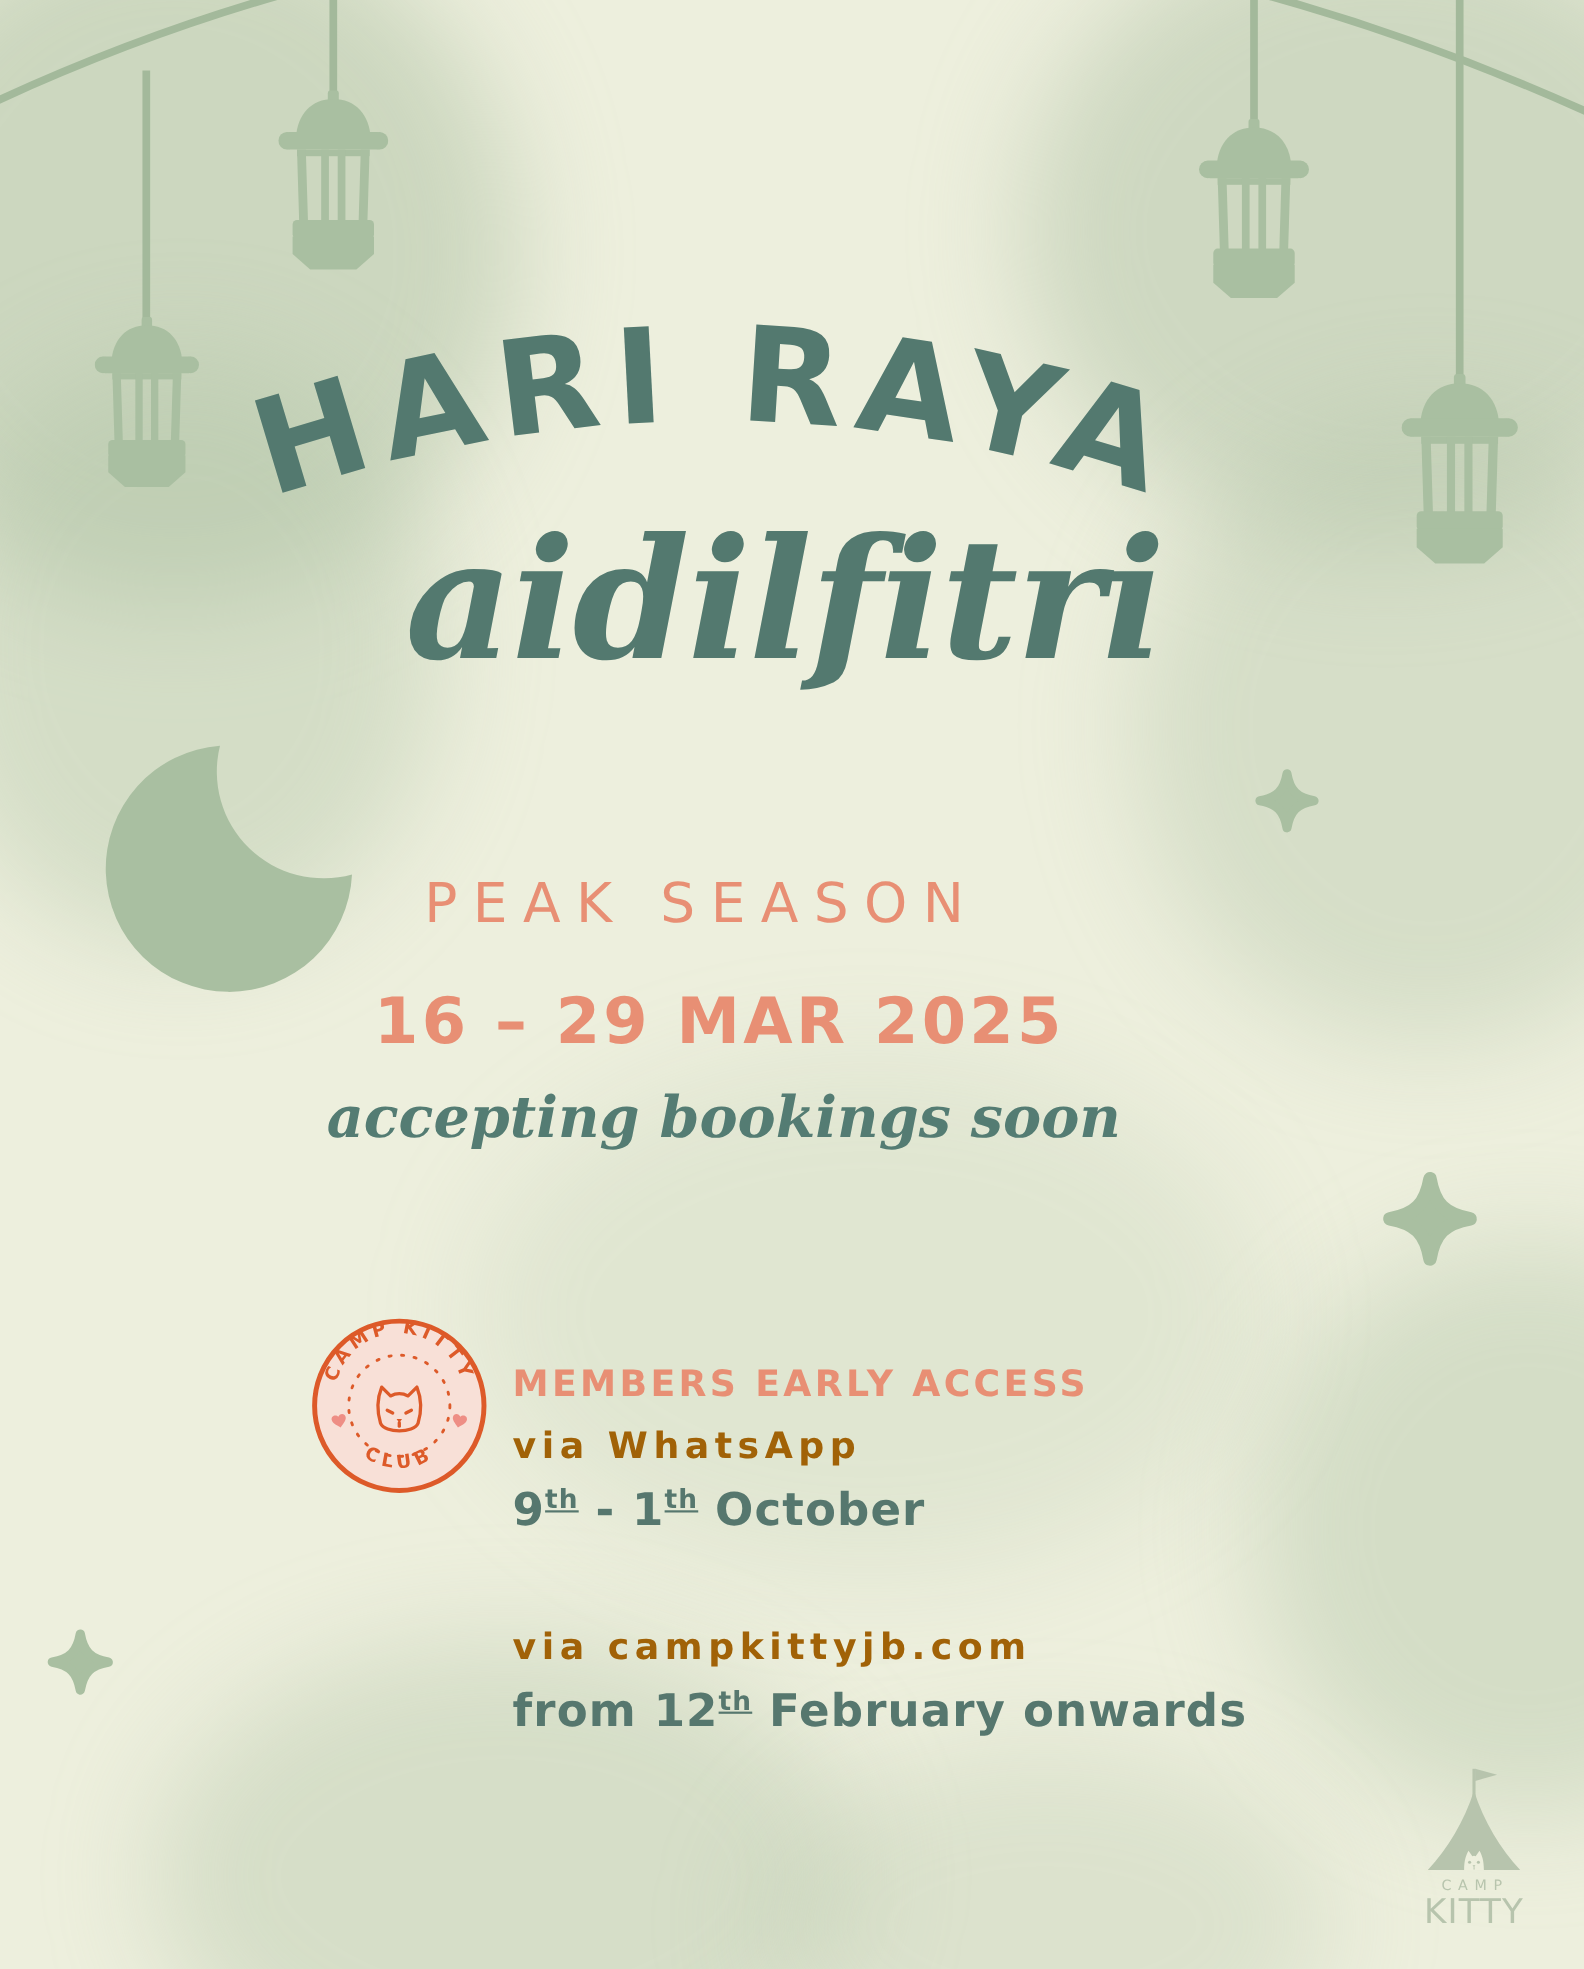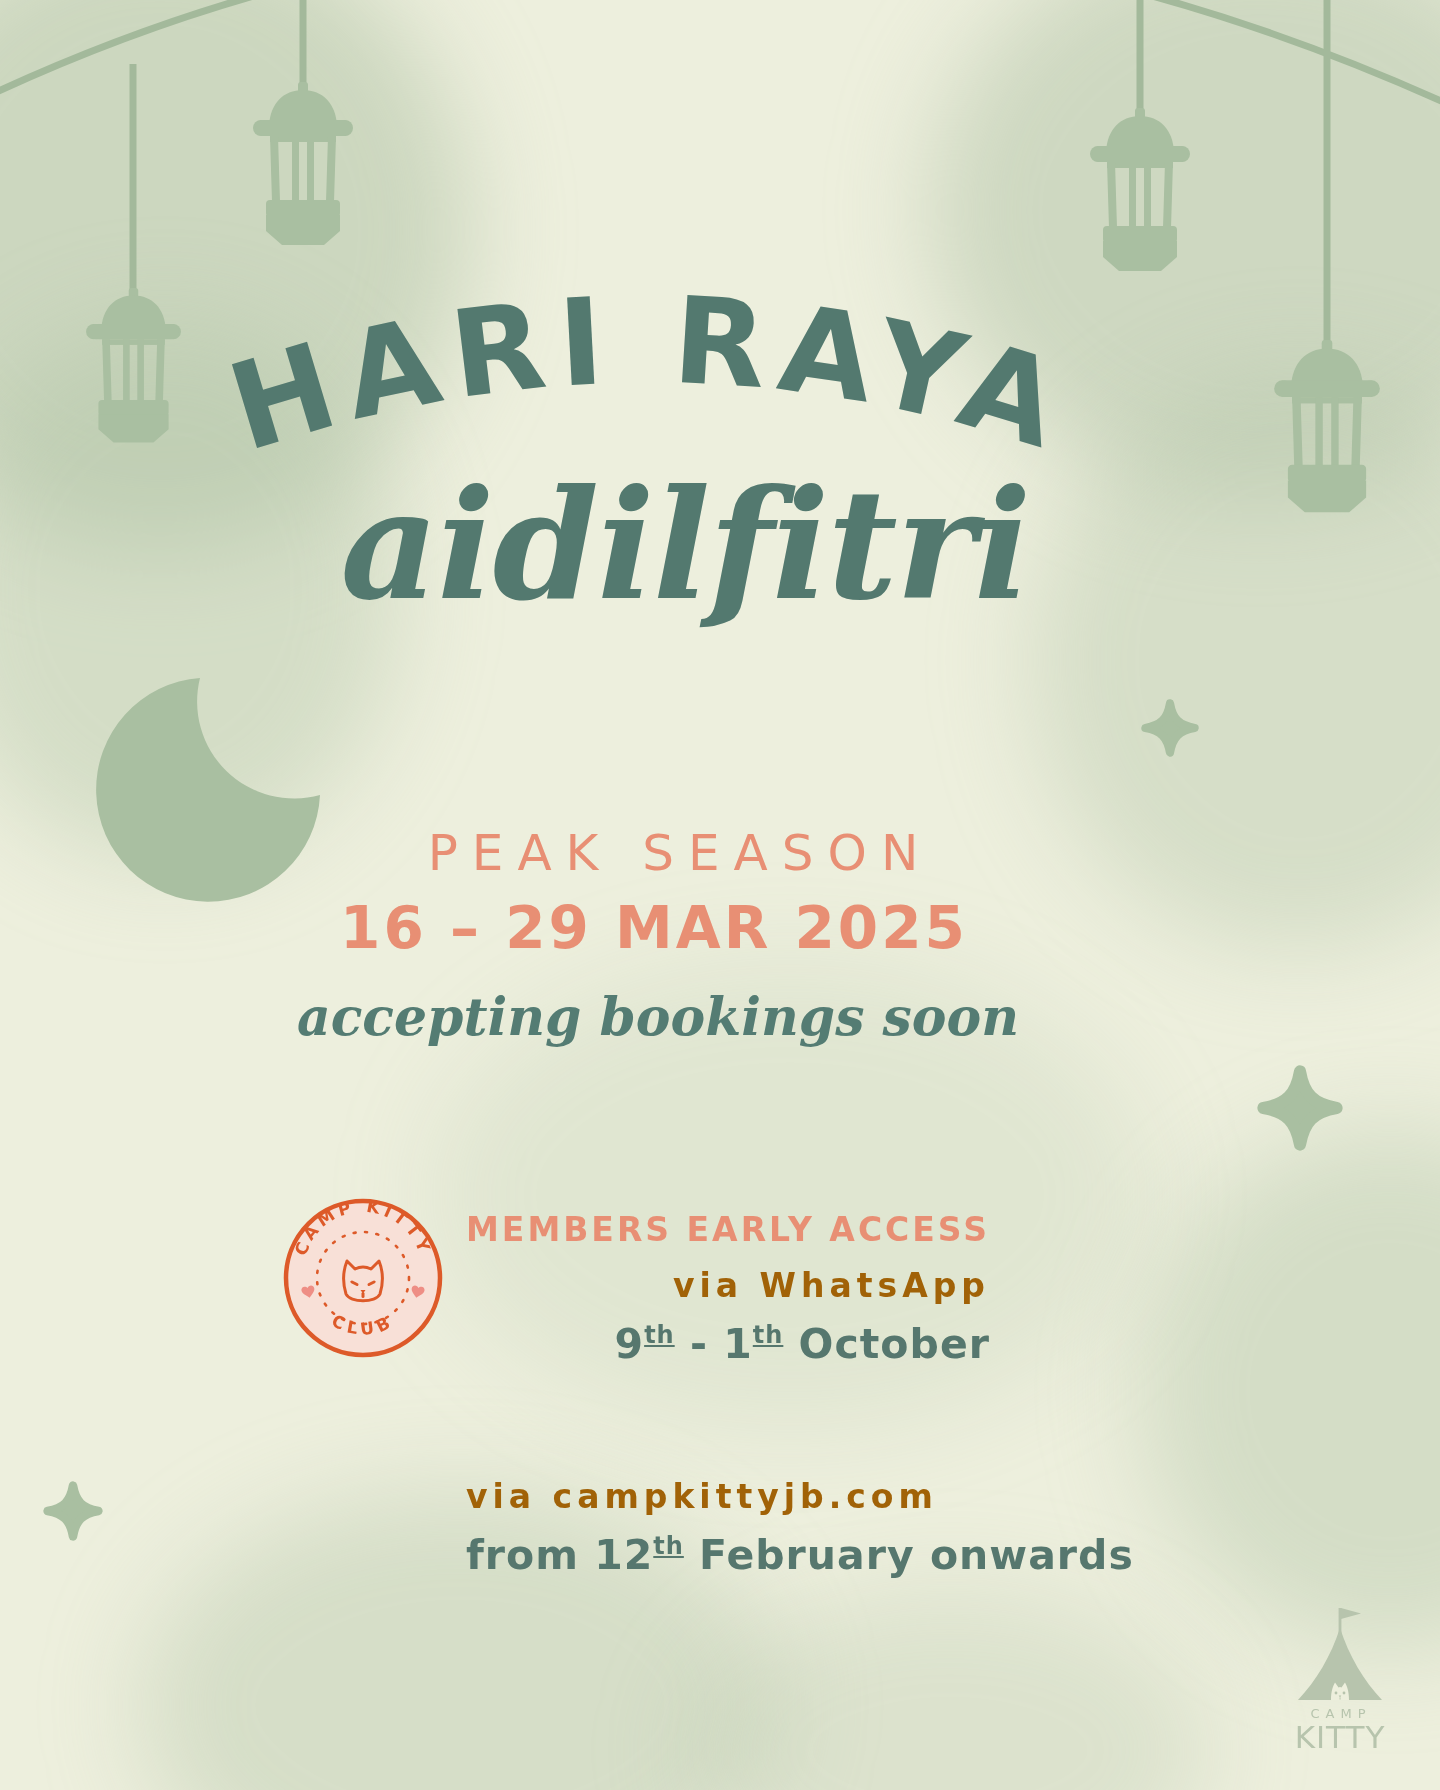--- a/index.html
+++ b/index.html
@@ -22,26 +22,26 @@
   .b8{left:430px;top:960px;width:720px;height:470px;background:rgba(176,194,165,.20);}
 
   .abs{position:absolute;}
   .centerline{position:absolute;left:0;text-align:center;}
 
   .title-script{
     width:1370px;top:458px;
     font-family:"DejaVu Serif", serif;
     font-style:italic;font-weight:bold;
     font-size:152px;line-height:1.15;
-    color:#53796f;letter-spacing:-2px;
+    color:#53796f;letter-spacing:-2px;padding-left:28px;
   }
   .season-label{
-    width:1276px;top:824px;
+    width:1276px;top:792px;
     font-size:50px;font-weight:normal;
-    letter-spacing:14px;color:#e88f74;margin-left:42px;
+    letter-spacing:14px;color:#e88f74;
   }
   .season-dates{
     width:1308px;top:894px;
     font-size:58px;font-weight:bold;
     letter-spacing:3px;color:#e88f74;
   }
   .season-note{
     width:1274px;top:986px;
     font-family:"DejaVu Serif", serif;
     font-style:italic;font-weight:bold;
@@ -153,21 +153,21 @@
       <path d="M 78.5,93 L 83.5,93 L 81,96.4 Z" fill="#dd5a29" stroke="none"></path>
       <path d="M 81,96.4 L 81,99.5"></path>
     </g>
 
     <g fill="#ee8e85">
       <path transform="translate(26,93) rotate(-12)" d="M0,-2 C -1.5,-5 -6.5,-4.5 -6.5,-0.5 C -6.5,3 -2,5.5 0,8 C 2,5.5 6.5,3 6.5,-0.5 C 6.5,-4.5 1.5,-5 0,-2 Z"></path>
       <path transform="translate(136,93) rotate(12)" d="M0,-2 C -1.5,-5 -6.5,-4.5 -6.5,-0.5 C -6.5,3 -2,5.5 0,8 C 2,5.5 6.5,3 6.5,-0.5 C 6.5,-4.5 1.5,-5 0,-2 Z"></path>
     </g>
   </svg>
 
-  <div class="info" style="top:1210px;text-align:right;">
+  <div class="info" style="top:1238px;">
     <div class="info-heading">MEMBERS EARLY ACCESS</div>
     <div class="info-channel">via WhatsApp</div>
     <div class="info-date"><span>9</span><sup>th</sup><span> - 1</span><sup>th</sup><span> October</span></div>
   </div>
 
   <div class="info" style="top:1460px;">
     <div class="info-channel">via campkittyjb.com</div>
     <div class="info-date"><span>from 12</span><sup>th</sup><span> February onwards</span></div>
   </div>
 

